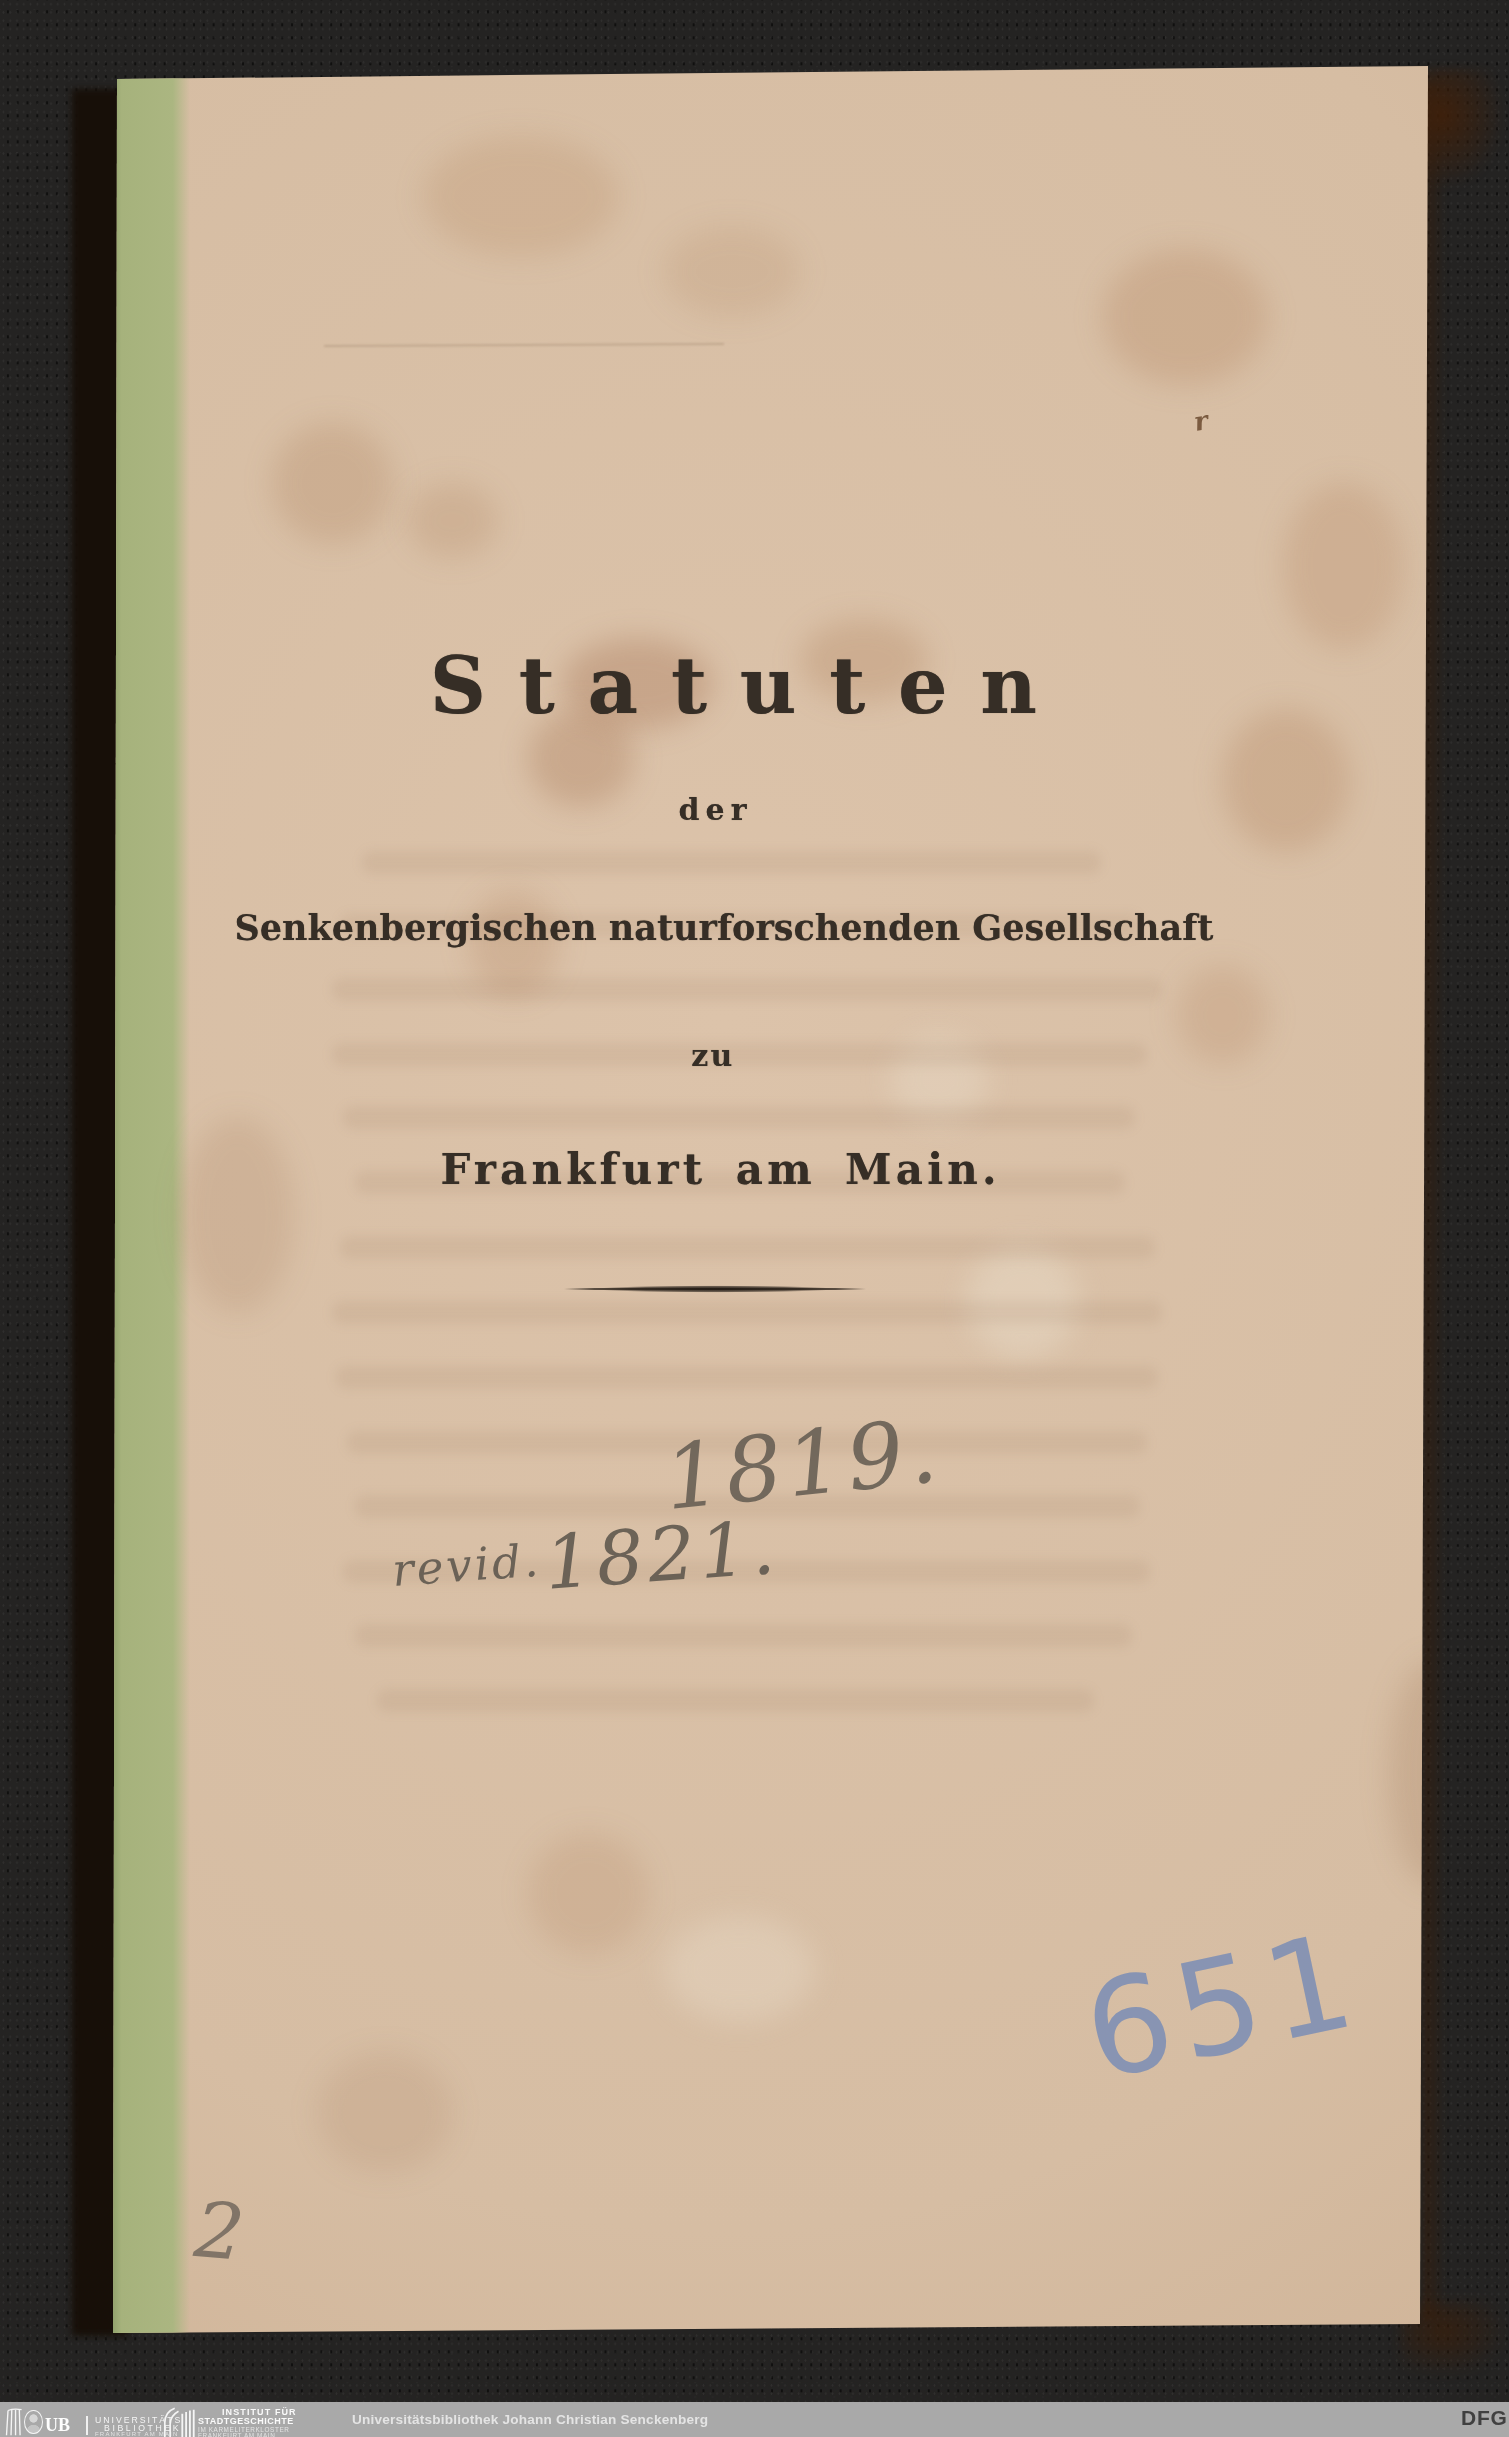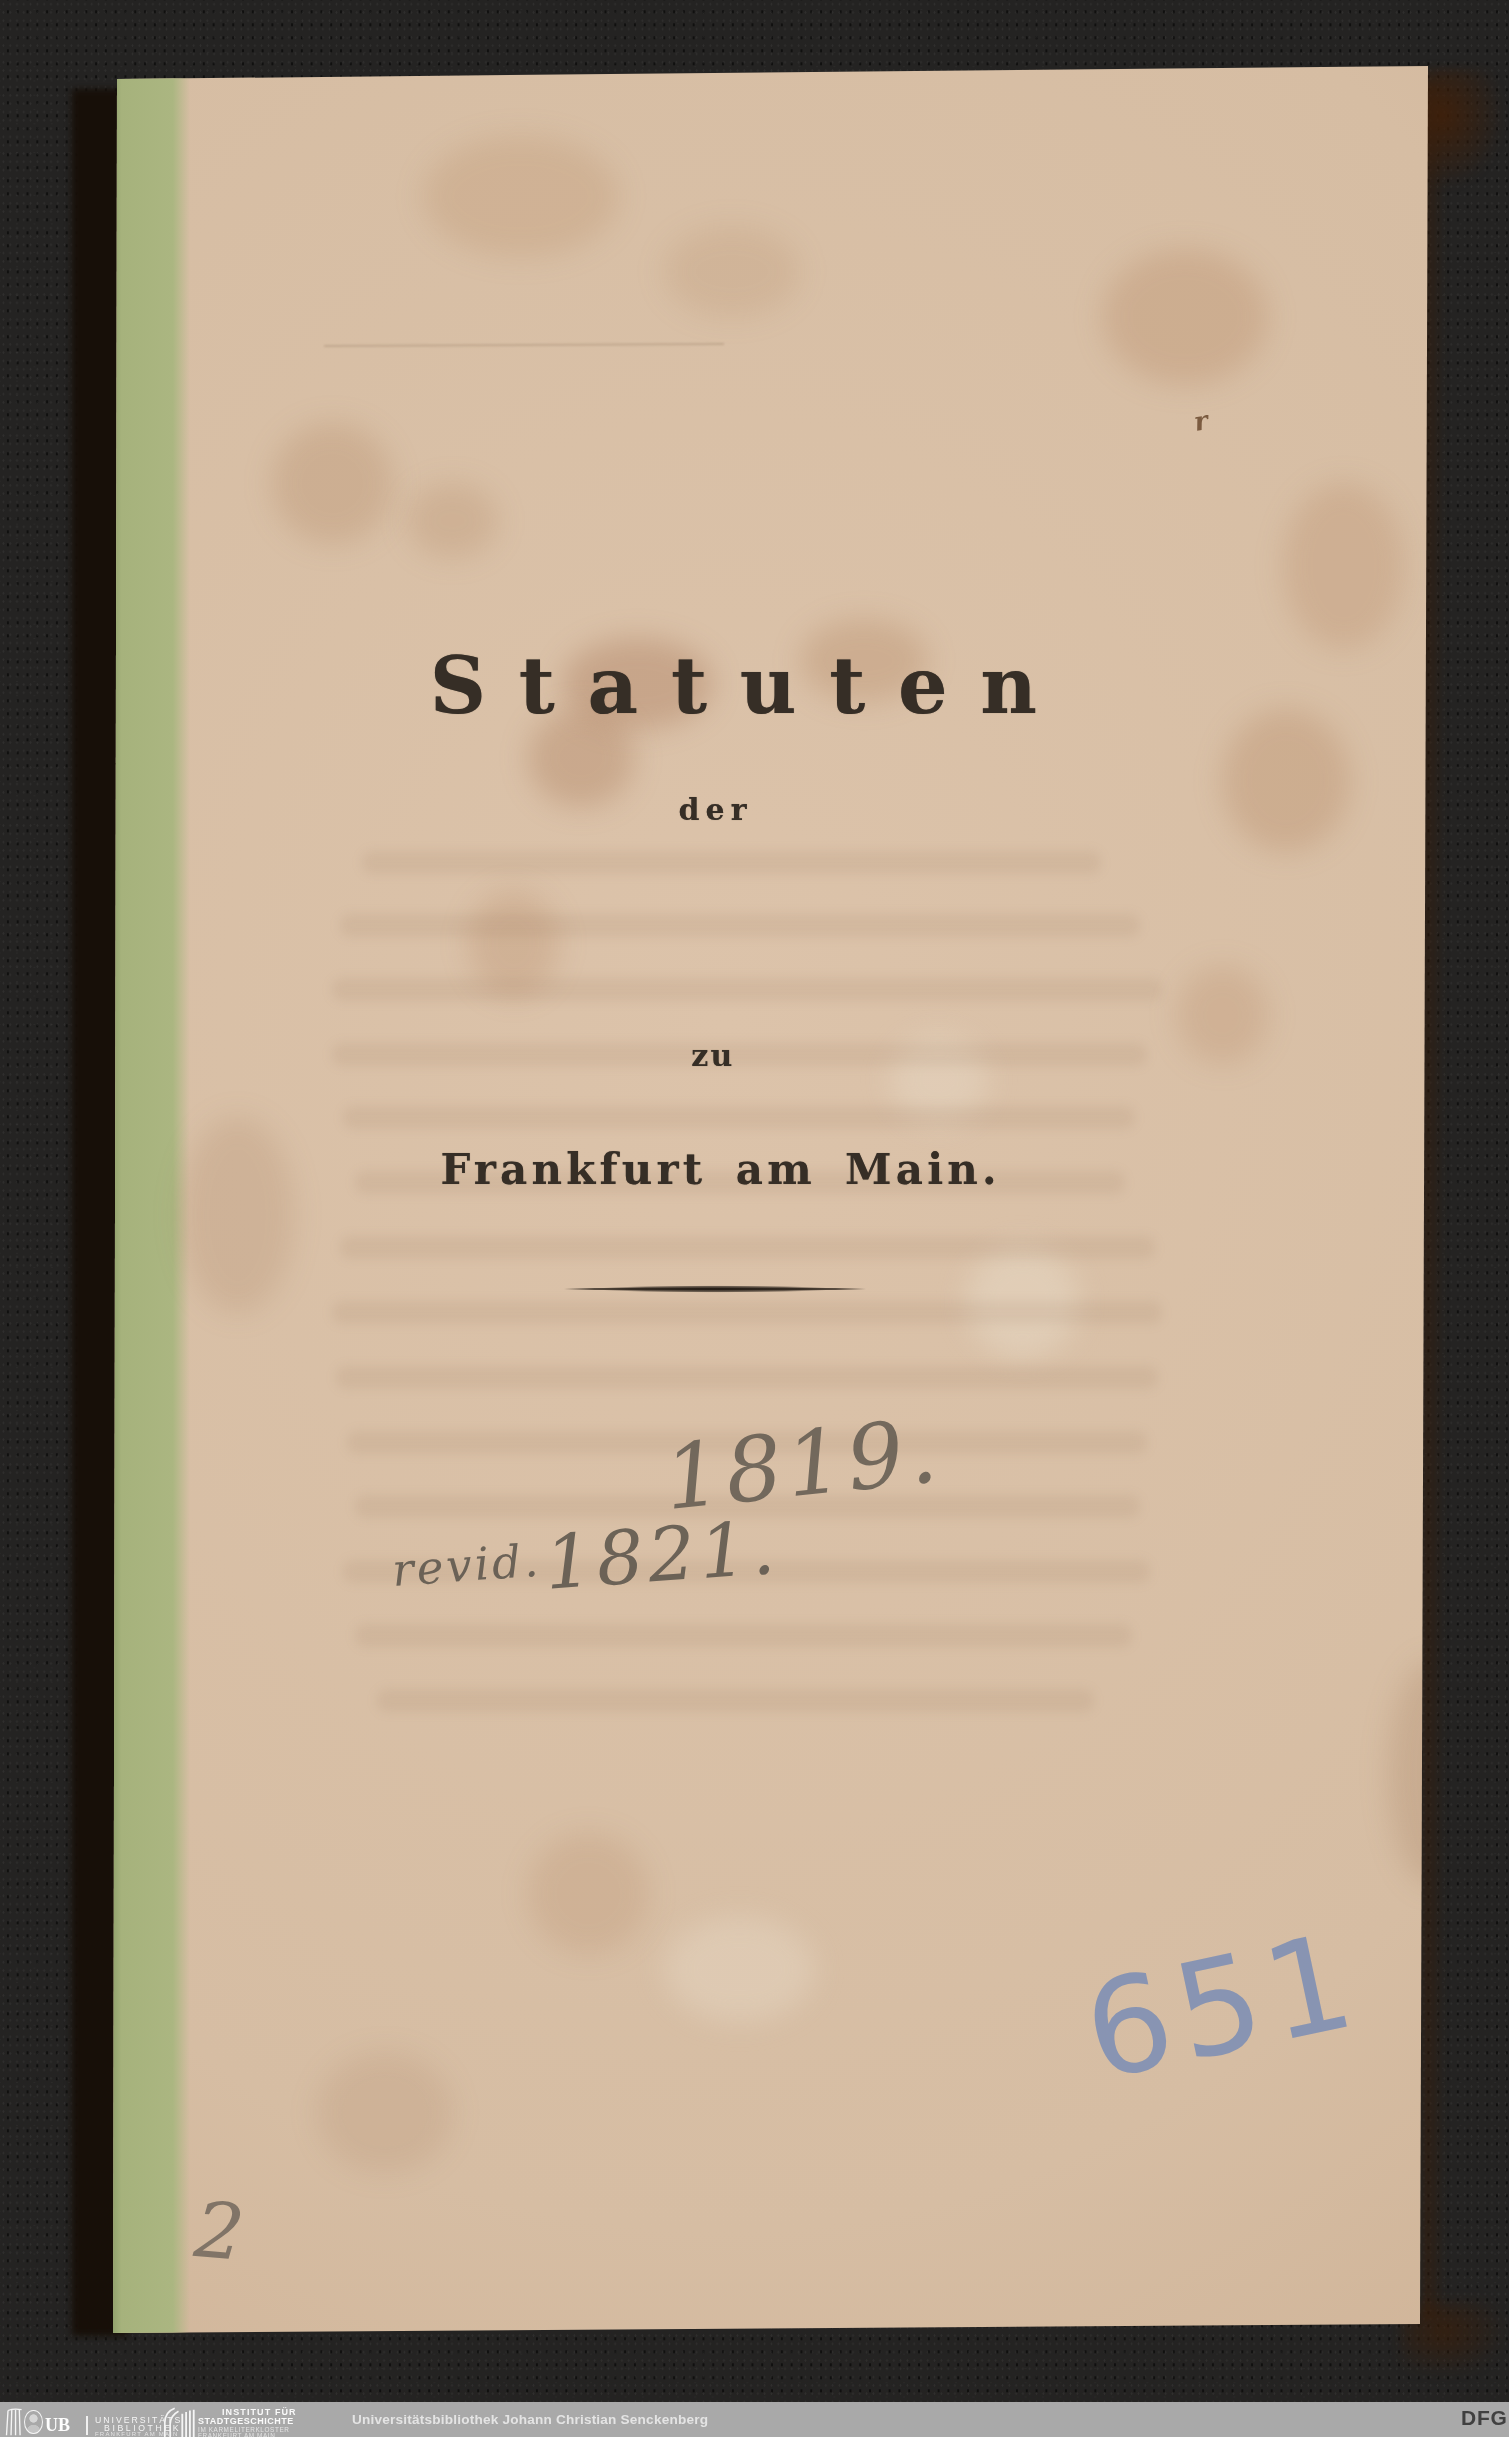--- a/index.html
+++ b/index.html
@@ -124,20 +124,21 @@
     <div class="bleed" style="left:332px;top:1301px;width:830px;"></div>
     <div class="bleed" style="left:336px;top:1366px;width:822px;"></div>
     <div class="bleed" style="left:347px;top:1431px;width:800px;"></div>
     <div class="bleed" style="left:355px;top:1495px;width:785px;"></div>
     <div class="bleed" style="left:343px;top:1560px;width:807px;"></div>
     <div class="bleed" style="left:355px;top:1624px;width:777px;"></div>
     <div class="bleed" style="left:377px;top:1689px;width:717px;"></div>
 
     <div class="print t-der">der</div>
     <div class="print t-statuten">Statuten</div>
+    <div class="print t-gesellschaft">Senkenbergischen naturforschenden Gesellschaft</div>
     <div class="print t-zu">zu</div>
     <div class="print t-frankfurt">Frankfurt am Main.</div>
     <div class="rule"></div>
 
     <div class="hand hw-1819">1819.</div>
     <div class="hand hw-1821">
       <span class="rev">revid.</span>
       <span class="num">1821.</span>
     </div>
     <div class="hand hw-651">651</div>

